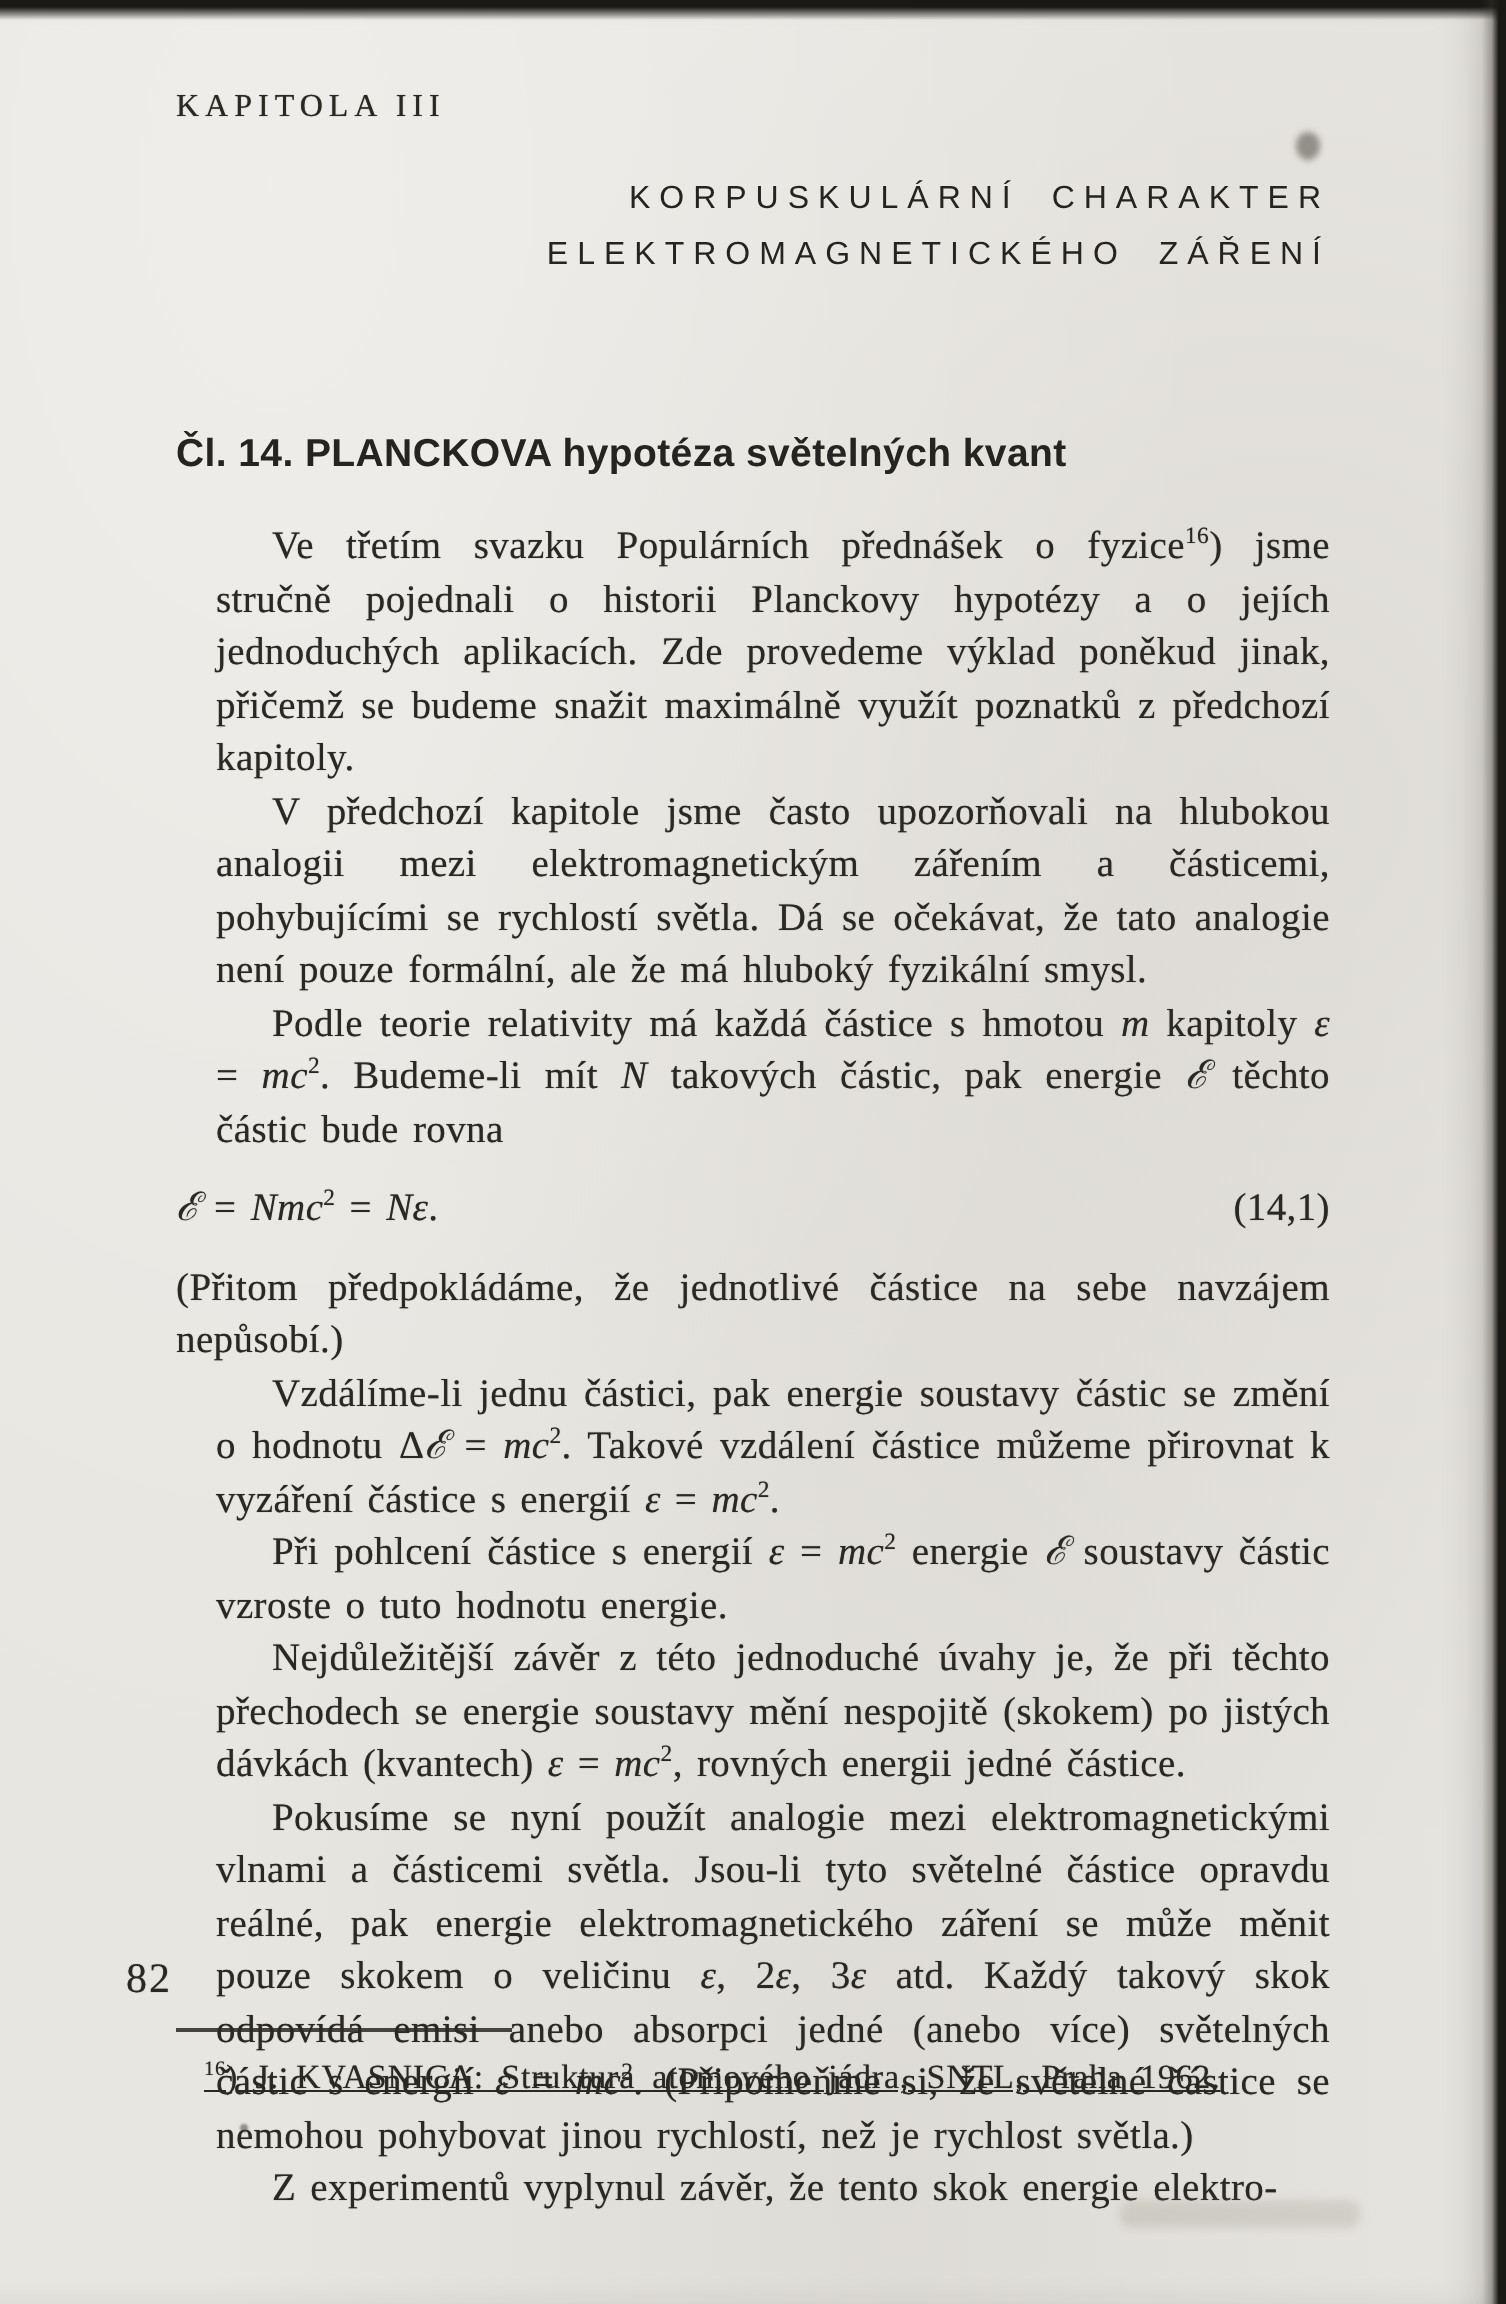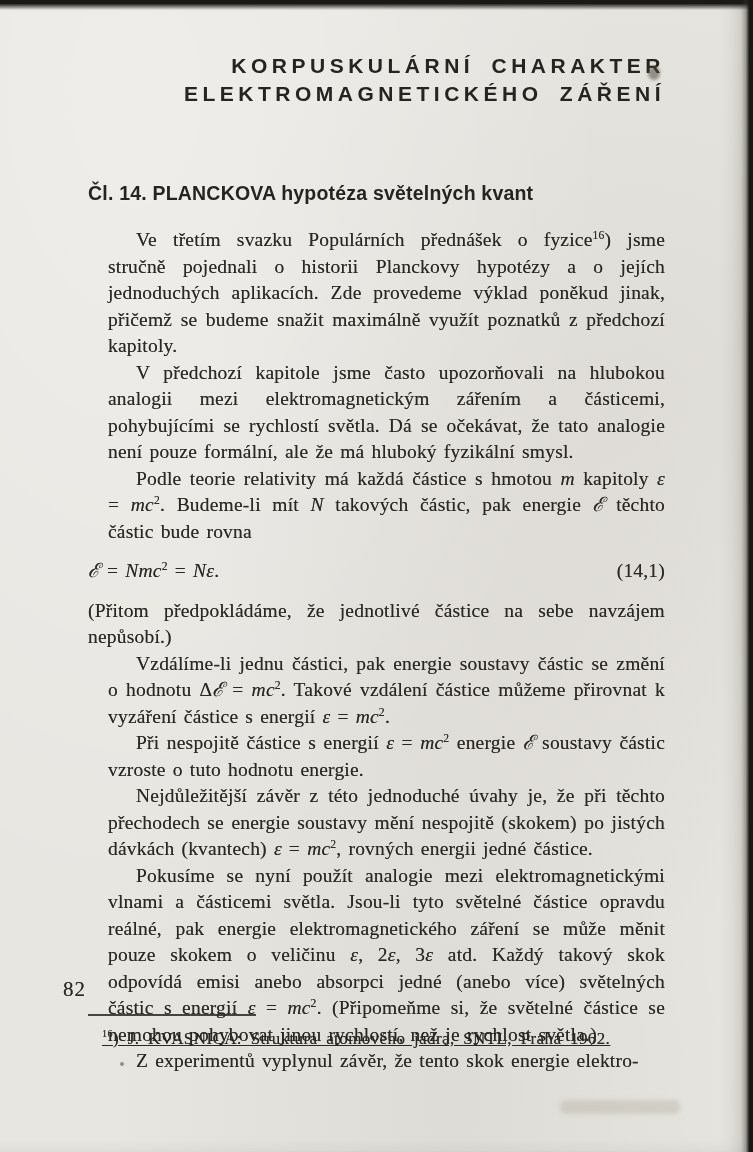--- a/index.html
+++ b/index.html
@@ -32,23 +32,23 @@
   .speck{position:absolute;border-radius:50%;pointer-events:none;}
   .speck.s1{left:648px;top:66px;width:12px;height:14px;background:rgba(78,74,66,0.55);filter:blur(1.5px);}
   .speck.s2{left:560px;top:1100px;width:120px;height:14px;border-radius:6px;background:rgba(120,114,100,0.18);filter:blur(2px);}
   .speck.s3{left:120px;top:1062px;width:4px;height:4px;background:rgba(60,58,50,0.5);filter:blur(0.5px);}
 
   .chapter{
     font-size:16px;letter-spacing:3px;line-height:20px;
     text-shadow:0 0 0.5px rgba(42,40,35,0.7);
   }
   .title{
-    margin-top:8px;text-align:right;
-    font-family:"Liberation Sans", sans-serif;font-weight:bold;
-    font-size:21px;letter-spacing:4.5px;word-spacing:7px;line-height:28px;
+    margin-top:22px;text-align:right;
+    font-family:"Liberation Sans", sans-serif;font-weight:normal;
+    font-size:16px;letter-spacing:4.5px;word-spacing:7px;line-height:28px;
     color:#262420;
   }
   .section{
     margin:74px 0 0 0;
     font-family:"Liberation Sans", sans-serif;font-weight:bold;
     font-size:19.5px;letter-spacing:0.2px;color:#262420;
   }
   .bodytext{
     margin-top:22px;
     font-size:19.5px;line-height:26.5px;
@@ -78,36 +78,37 @@
 </head>
 <body>
 
 <div class="page">
   <div class="edge-top"></div>
   <div class="edge-right"></div>
   <div class="speck s1"></div>
   <div class="speck s2"></div>
   <div class="speck s3"></div>
 
+  <div class="chapter">KAPITOLA III</div>
 
   <div class="title">
     <div>KORPUSKULÁRNÍ CHARAKTER</div>
     <div>ELEKTROMAGNETICKÉHO ZÁŘENÍ</div>
   </div>
 
   <div class="section">Čl. 14. PLANCKOVA hypotéza světelných kvant</div>
 
   <div class="bodytext" id="body-container">
       <p class="para ind"><span>Ve třetím svazku Populárních přednášek o fyzice</span><sup>16</sup><span>) jsme stručně pojednali o historii Planckovy hypotézy a o jejích jednoduchých aplikacích. Zde provedeme výklad poněkud jinak, přičemž se budeme snažit maximálně využít poznatků z předchozí kapitoly.</span></p>
       <p class="para ind"><span>V předchozí kapitole jsme často upozorňovali na hlubokou analogii mezi elektromagnetickým zářením a částicemi, pohybujícími se rychlostí světla. Dá se očekávat, že tato analogie není pouze formální, ale že má hluboký fyzikální smysl.</span></p>
       <p class="para ind"><span>Podle teorie relativity má každá částice s hmotou </span><span class="it">m</span><span> kapitoly </span><span class="it">ε</span><span> = </span><span class="it">mc</span><sup>2</sup><span>. Budeme-li mít </span><span class="it">N</span><span> takových částic, pak energie </span><span class="it">ℰ</span><span> těchto částic bude rovna</span></p>
       <div class="eq-row"><span><span class="it">ℰ</span><span> = </span><span class="it">Nmc</span><sup>2</sup><span> = </span><span class="it">Nε</span><span>.</span></span><span class="eq-num">(14,1)</span></div>
       <p class="para"><span>(Přitom předpokládáme, že jednotlivé částice na sebe navzájem nepůsobí.)</span></p>
       <p class="para ind"><span>Vzdálíme-li jednu částici, pak energie soustavy částic se změní o hodnotu Δ</span><span class="it">ℰ</span><span> = </span><span class="it">mc</span><sup>2</sup><span>. Takové vzdálení částice můžeme přirovnat k vyzáření částice s energií </span><span class="it">ε</span><span> = </span><span class="it">mc</span><sup>2</sup><span>.</span></p>
-      <p class="para ind"><span>Při nespojitě částice s energií </span><span class="it">ε</span><span> = </span><span class="it">mc</span><sup>2</sup><span> energie </span><span class="it">ℰ</span><span> soustavy částic vzroste o tuto hodnotu energie.</span></p>
+      <p class="para ind"><span>Při pohlcení částice s energií </span><span class="it">ε</span><span> = </span><span class="it">mc</span><sup>2</sup><span> energie </span><span class="it">ℰ</span><span> soustavy částic vzroste o tuto hodnotu energie.</span></p>
       <p class="para ind"><span>Nejdůležitější závěr z této jednoduché úvahy je, že při těchto přechodech se energie soustavy mění nespojitě (skokem) po jistých dávkách (kvantech) </span><span class="it">ε</span><span> = </span><span class="it">mc</span><sup>2</sup><span>, rovných energii jedné částice.</span></p>
       <p class="para ind"><span>Pokusíme se nyní použít analogie mezi elektromagnetickými vlnami a částicemi světla. Jsou-li tyto světelné částice opravdu reálné, pak energie elektromagnetického záření se může měnit pouze skokem o veličinu </span><span class="it">ε</span><span>, 2</span><span class="it">ε</span><span>, 3</span><span class="it">ε</span><span> atd. Každý takový skok odpovídá emisi anebo absorpci jedné (anebo více) světelných částic s energií </span><span class="it">ε</span><span> = </span><span class="it">mc</span><sup>2</sup><span>. (Připomeňme si, že světelné částice se nemohou pohybovat jinou rychlostí, než je rychlost světla.)</span></p>
       <p class="para ind"><span>Z experimentů vyplynul závěr, že tento skok energie elektro-</span></p>
     </div>
 
   <div class="fn-block">
     <div class="fn-rule"></div>
     <div class="footnote"><sup>16</sup><span>) J. KVASNICA: Struktura atomového jádra, SNTL, Praha 1962.</span></div>
   </div>
 

